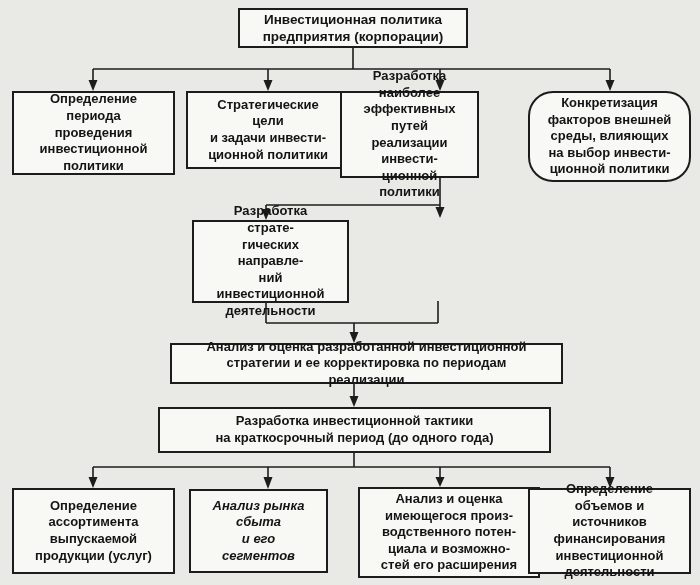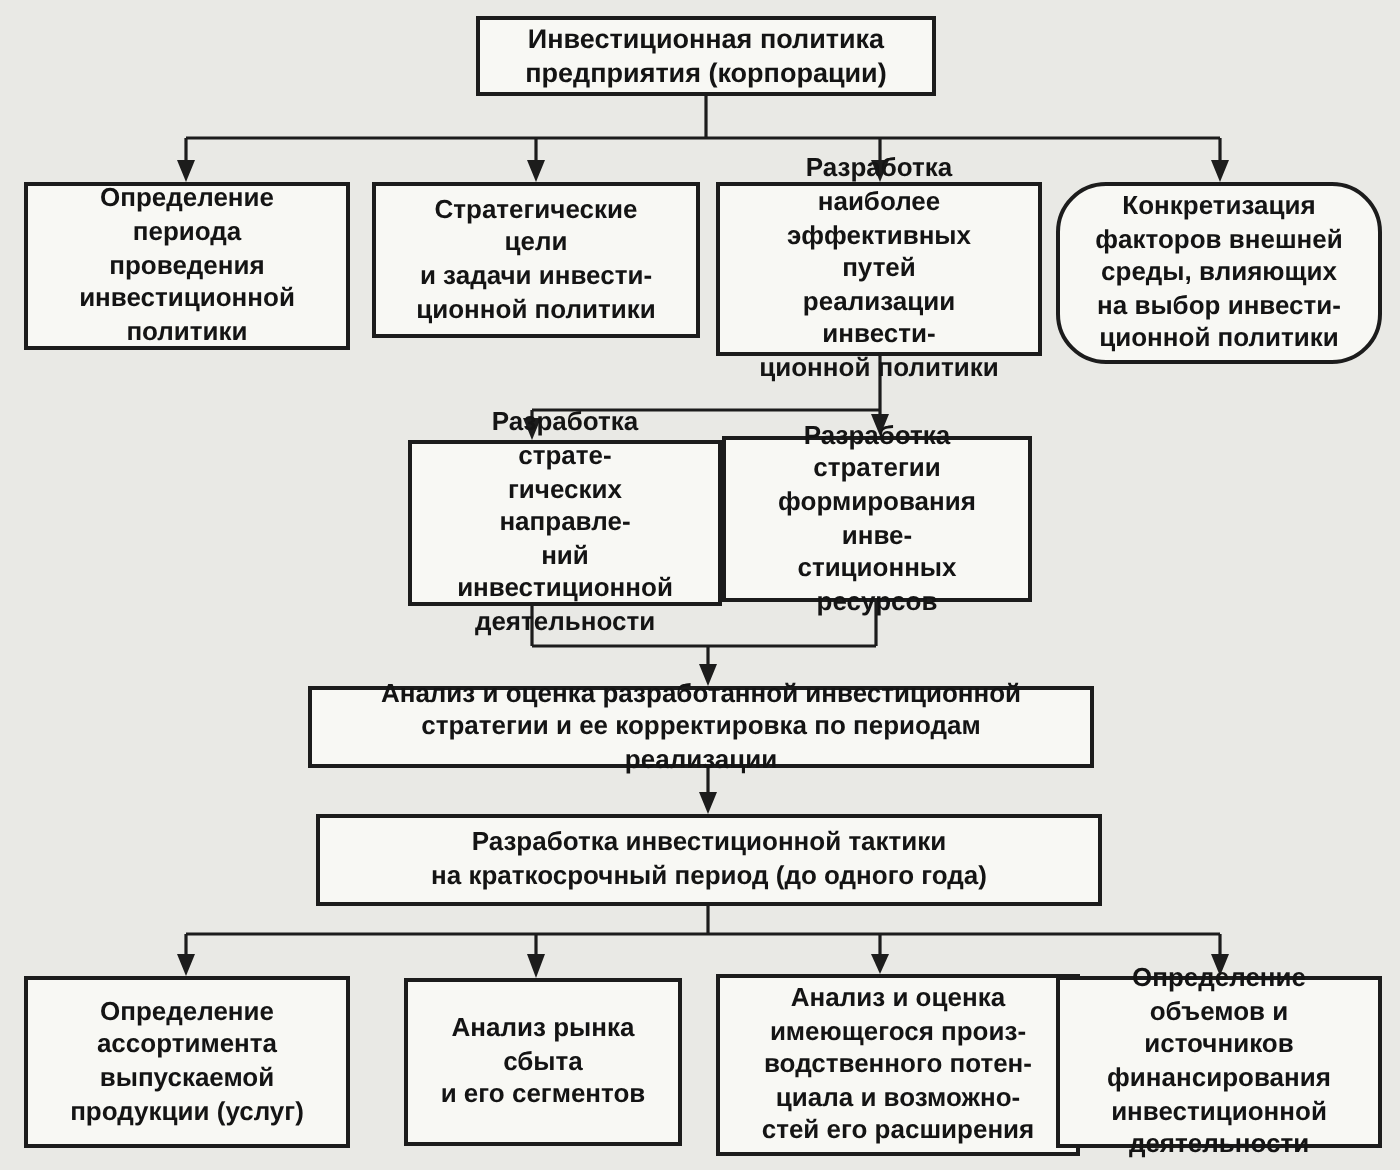--- a/index.html
+++ b/index.html
@@ -36,28 +36,28 @@
     align-items: center;
     justify-content: center;
     text-align: center;
     white-space: pre-line;
     padding: 2px 15px;
   }
   
   .n-root { left: 238px; top:   8px; width: 230px; height: 40px; font-size: 13.5px; }
   .n-r2b1 { left:  12px; top:  91px; width: 163px; height: 84px; }
   .n-r2b2 { left: 186px; top:  91px; width: 164px; height: 78px; }
-  .n-r2b3 { left: 358px; top:  91px; width: 163px; height: 87px; }
+  .n-r2b3 { left: 340px; top:  91px; width: 139px; height: 87px; }
   .n-r2b4 { left: 528px; top:  91px; width: 163px; height: 91px; border-radius: 25px; }
-  .n-r3b1 { left: 204px; top: 220px; width: 157px; height: 83px; }
+  .n-r3b1 { left: 192px; top: 220px; width: 157px; height: 83px; }
   .n-r3b2 { left: 361px; top: 218px; width: 155px; height: 83px; }
-  .n-w1   { left: 154px; top: 343px; width: 393px; height: 41px; }
+  .n-w1   { left: 170px; top: 343px; width: 393px; height: 41px; }
   .n-w2   { left: 158px; top: 407px; width: 393px; height: 46px; }
   .n-b1   { left:  12px; top: 488px; width: 163px; height: 86px; }
-  .n-b2   { left: 202px; top: 489px; width: 139px; height: 84px; }
+  .n-b2   { left: 189px; top: 489px; width: 139px; height: 84px; font-style: italic; }
   .n-b3   { left: 358px; top: 487px; width: 182px; height: 91px; }
   .n-b4   { left: 528px; top: 488px; width: 163px; height: 86px; }
 </style>
 </head>
 <body>
 
 <div id="canvas">
 
   <svg id="connectors" viewBox="0 0 700 585" xmlns="http://www.w3.org/2000/svg">
     <g stroke="#1c1c1c" stroke-width="1.6" fill="none">
@@ -130,23 +130,20 @@
 факторов внешней
 среды, влияющих
 на выбор инвести-
 ционной политики</div>
 
   <div class="node n-r3b1">Разработка страте-
 гических направле-
 ний инвестиционной
 деятельности</div>
 
-  <div class="node n-r3b2">Разработка стратегии
-формирования инве-
-стиционных ресурсов</div>
 
   <div class="node n-w1">Анализ и оценка разработанной инвестиционной
 стратегии и ее корректировка по периодам реализации</div>
 
   <div class="node n-w2">Разработка инвестиционной тактики
 на краткосрочный период (до одного года)</div>
 
   <div class="node n-b1">Определение
 ассортимента
 выпускаемой

